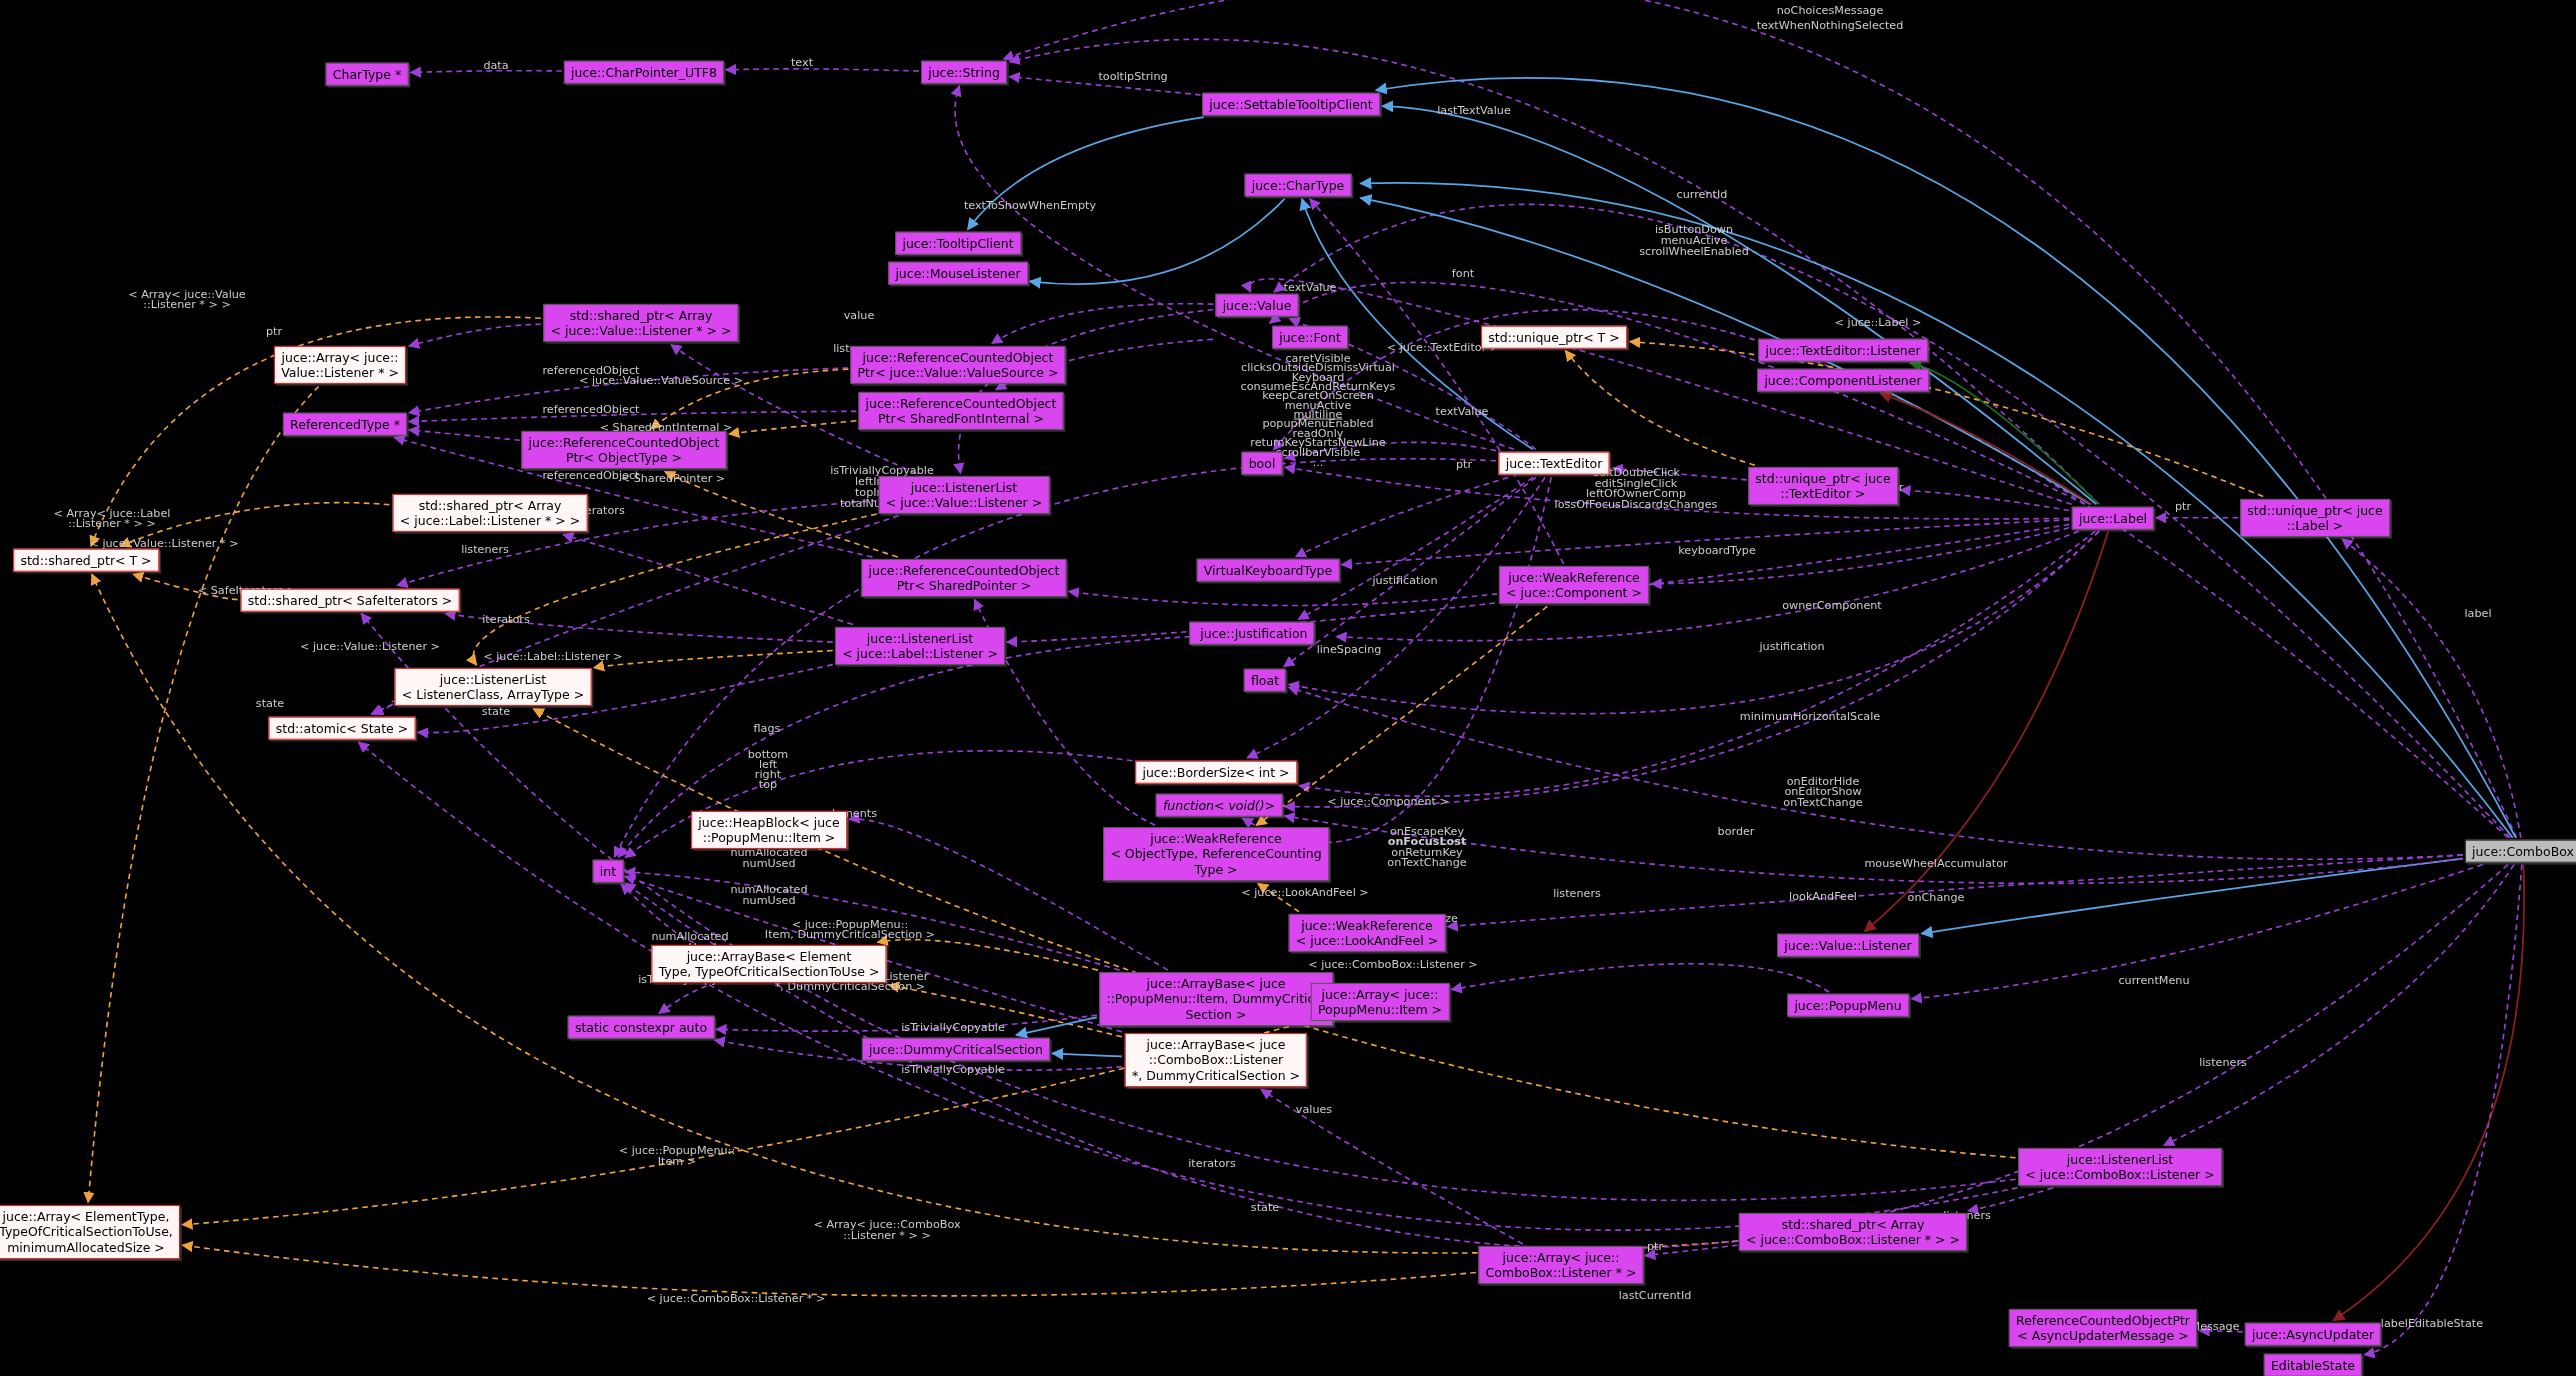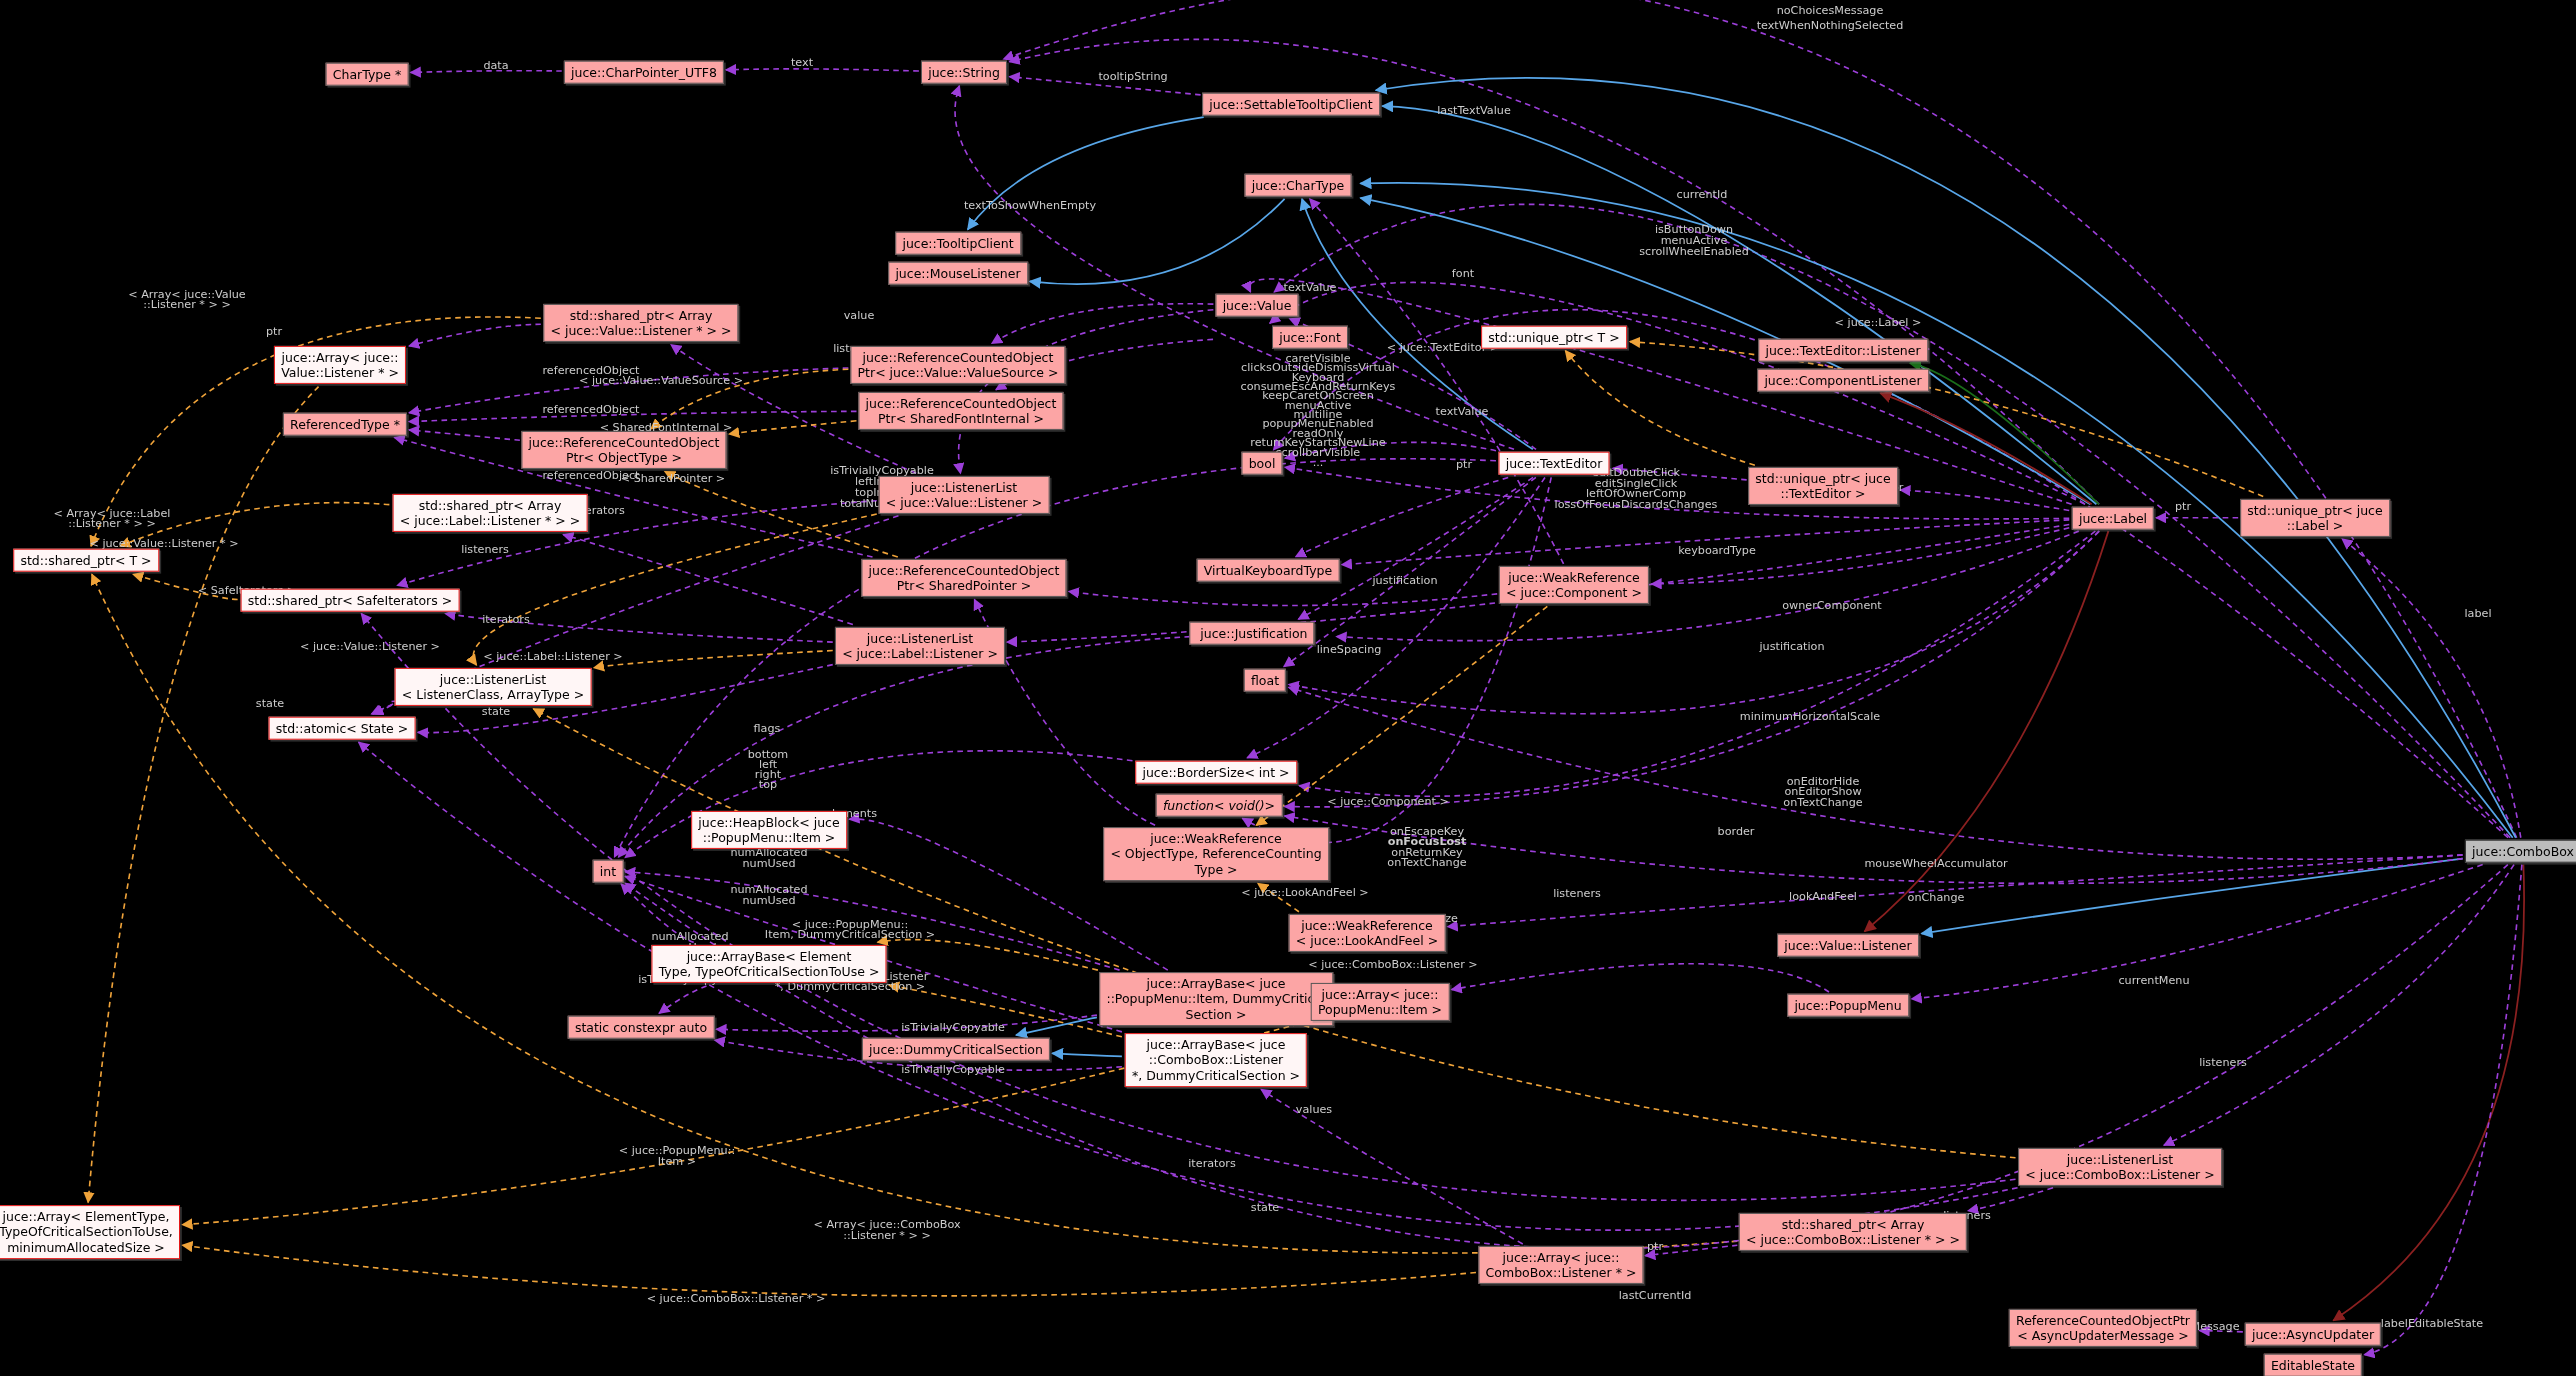--- a/index.html
+++ b/index.html
@@ -1,21 +1,21 @@
 <!DOCTYPE html>
 <html style="font-size:10px"><head>
 <meta charset="utf-8">
 <style>
   html,body{margin:0;padding:0;background:#000;}
   body{width:2576px;height:1377px;position:relative;overflow:hidden;
        font-family:"DejaVu Sans","Liberation Sans",sans-serif;}
   #graph{position:absolute;left:0;top:0;width:2576px;height:1377px;}
   #edge-svg{position:absolute;left:0;top:0;z-index:1;}
   .node{position:absolute;transform:translate(-50%,-50%);z-index:3;
-        background:#fca5a5;border:1.2px solid #545454;color:#000;
+        background:#d946ef;border:1.2px solid #545454;color:#000;
         font-size:12.5px;line-height:15.6px;padding:2.5px 6.2px;text-align:center;
         white-space:nowrap;box-shadow:1.9px 1.9px 0 rgba(130,130,130,.35);cursor:pointer;}
   .node.red{border:1.9px solid #e41414;background:#fff6f6;}
   .node.main{background:#bcbcbc;border:1.2px solid #2b2b2b;}
   .elabel{position:absolute;transform:translate(-50%,-50%);z-index:2;
           color:#cdcdcd;font-size:11.2px;white-space:nowrap;text-align:center;}
 </style>
 </head>
 <body>
 
@@ -363,21 +363,21 @@
     <div class="elabel" style="left: 862px; top: 376px;">font</div>
     <div class="elabel" style="left: 1306px; top: 335px;">currentFont</div>
     <div class="elabel" style="left: 1443px; top: 347px;">&lt; juce::TextEditor &gt;</div>
     <div class="elabel" style="left: 1878px; top: 322px;">&lt; juce::Label &gt;</div>
     <div class="elabel" style="left: 1318px; top: 358px;">caretVisible</div>
     <div class="elabel" style="left: 1318px; top: 367px;">clicksOutsideDismissVirtual</div>
     <div class="elabel" style="left: 1318px; top: 377px;">Keyboard</div>
     <div class="elabel" style="left: 1318px; top: 386px;">consumeEscAndReturnKeys</div>
     <div class="elabel" style="left: 1318px; top: 395px;">keepCaretOnScreen</div>
     <div class="elabel" style="left: 1318px; top: 405px;">menuActive</div>
-    <div class="elabel" style="left: 1318px; top: 414px;">multiline</div>
+    <div class="elabel" style="left: 1318px; top: 414px; text-decoration: underline;">multiline</div>
     <div class="elabel" style="left: 1318px; top: 423px;">popupMenuEnabled</div>
     <div class="elabel" style="left: 1318px; top: 433px;">readOnly</div>
     <div class="elabel" style="left: 1318px; top: 442px;">returnKeyStartsNewLine</div>
     <div class="elabel" style="left: 1318px; top: 452px;">scrollbarVisible</div>
     <div class="elabel" style="left: 1318px; top: 462px;">...</div>
     <div class="elabel" style="left: 882px; top: 470px;">isTriviallyCopyable</div>
     <div class="elabel" style="left: 882px; top: 481px;">leftIndent</div>
     <div class="elabel" style="left: 882px; top: 492px;">topIndent</div>
     <div class="elabel" style="left: 882px; top: 503px;">totalNumChars</div>
     <div class="elabel" style="left: 1462px; top: 411px;">textValue</div>

